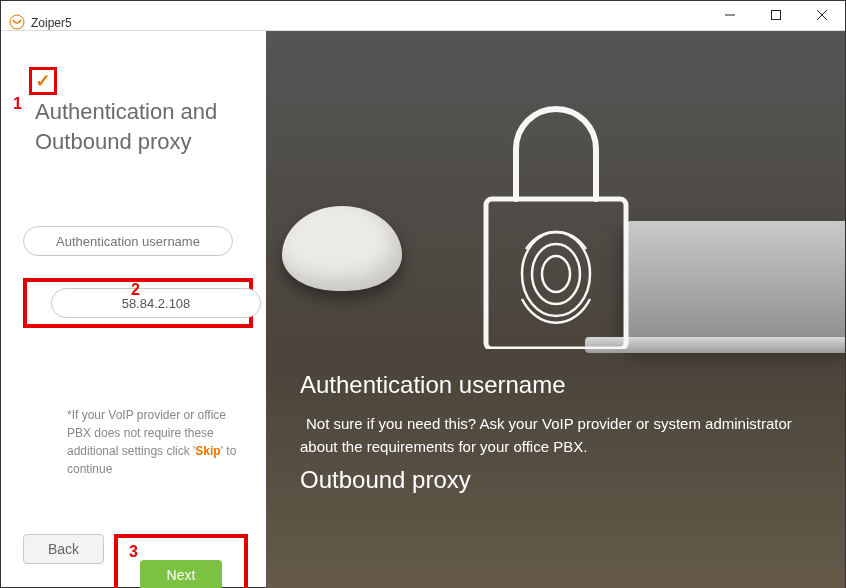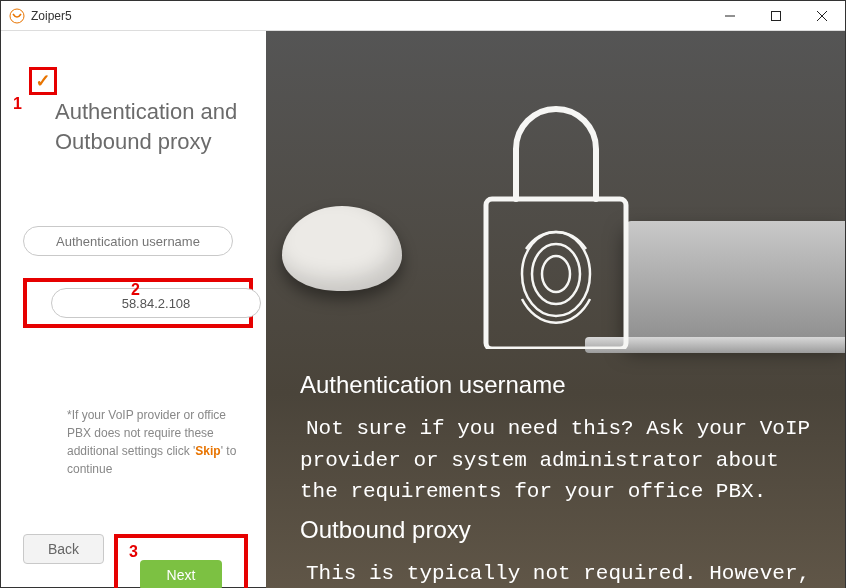--- a/index.html
+++ b/index.html
@@ -6,21 +6,21 @@
   body { background: #fff; }
   .window {
     width: 846px; height: 588px;
     border: 1px solid #333;
     position: relative;
     display: flex; flex-direction: column;
     background: #fff;
   }
   .titlebar {
     height: 30px;
-    display: flex; align-items: center;
+    display: flex; align-items: flex-end;
     padding: 0 0 0 8px;
     border-bottom: 1px solid #ddd;
     background: #fff;
   }
   .titlebar .app-icon {
     width: 16px; height: 16px; margin-right: 6px;
     display:inline-flex; align-items:center; justify-content:center;
   }
   .titlebar .title { font-size: 12px; color: #333; }
   .win-controls { margin-left: auto; display: flex; }
@@ -49,21 +49,21 @@
   }
   .checkbox-inner {
     color:#e87400; font-weight:bold; font-size:18px;
   }
   .optional-label {
     color: #e87400; font-style: italic; font-size: 22px;
     margin-left: 4px;
   }
   .subtitle {
     color:#6b6b6b; font-size:22px; line-height:1.35;
-    margin-left: 32px; margin-top: 2px;
+    margin-left: 12px; margin-top: 2px;
   }
   .inputs { margin-top: 70px; }
   .text-input {
     width: 210px; height: 30px;
     border: 1px solid #c9c9c9; border-radius: 15px;
     text-align: center; font-size: 13px; color: #9e9e9e;
     background:#fff;
     display:block;
     outline:none;
   }
@@ -136,21 +136,21 @@
     background:linear-gradient(180deg,#d8d8d8,#9c9c9c);
     border-radius:4px 0 0 4px;
   }
   .lock-svg {
     position:absolute; left:50%; top:18px; transform:translateX(-50%);
   }
   .right-text {
     position:relative; margin-top:340px;
   }
   .right h2 { font-size:24px; font-weight:400; margin-bottom:14px; }
-  .right p { font-size:21px; line-height:1.5; margin-bottom:8px; text-indent:6px;font-family:Liberation Mono, monospace;}
+  .right p { font-size:15px; line-height:1.5; margin-bottom:8px; text-indent:6px;}
 </style>
 </head>
 <body>
 
 <div class="window">
 
   <div class="titlebar">
     <span class="app-icon">
       <svg width="16" height="16" viewBox="0 0 16 16">
           <circle cx="8" cy="8" r="7" fill="#fff" stroke="#e87400" stroke-width="1"></circle>
@@ -228,18 +228,17 @@
             <path d="M70 200 a40 50 0 0 1 60 0"></path>
             <path d="M66 250 a40 50 0 0 0 68 0"></path>
           </g>
         </svg>
       </div>
 
       <div class="right-text">
         <h2>Authentication username</h2>
         <p>Not sure if you need this? Ask your VoIP provider or system administrator about the requirements for your office PBX.</p>
         <h2>Outbound proxy</h2>
-        <p>This is typically not required. However, in some special environments it is needed for network access.</p>
       </div>
     </div>
 
   </div>
 </div>
 
 </body></html>

